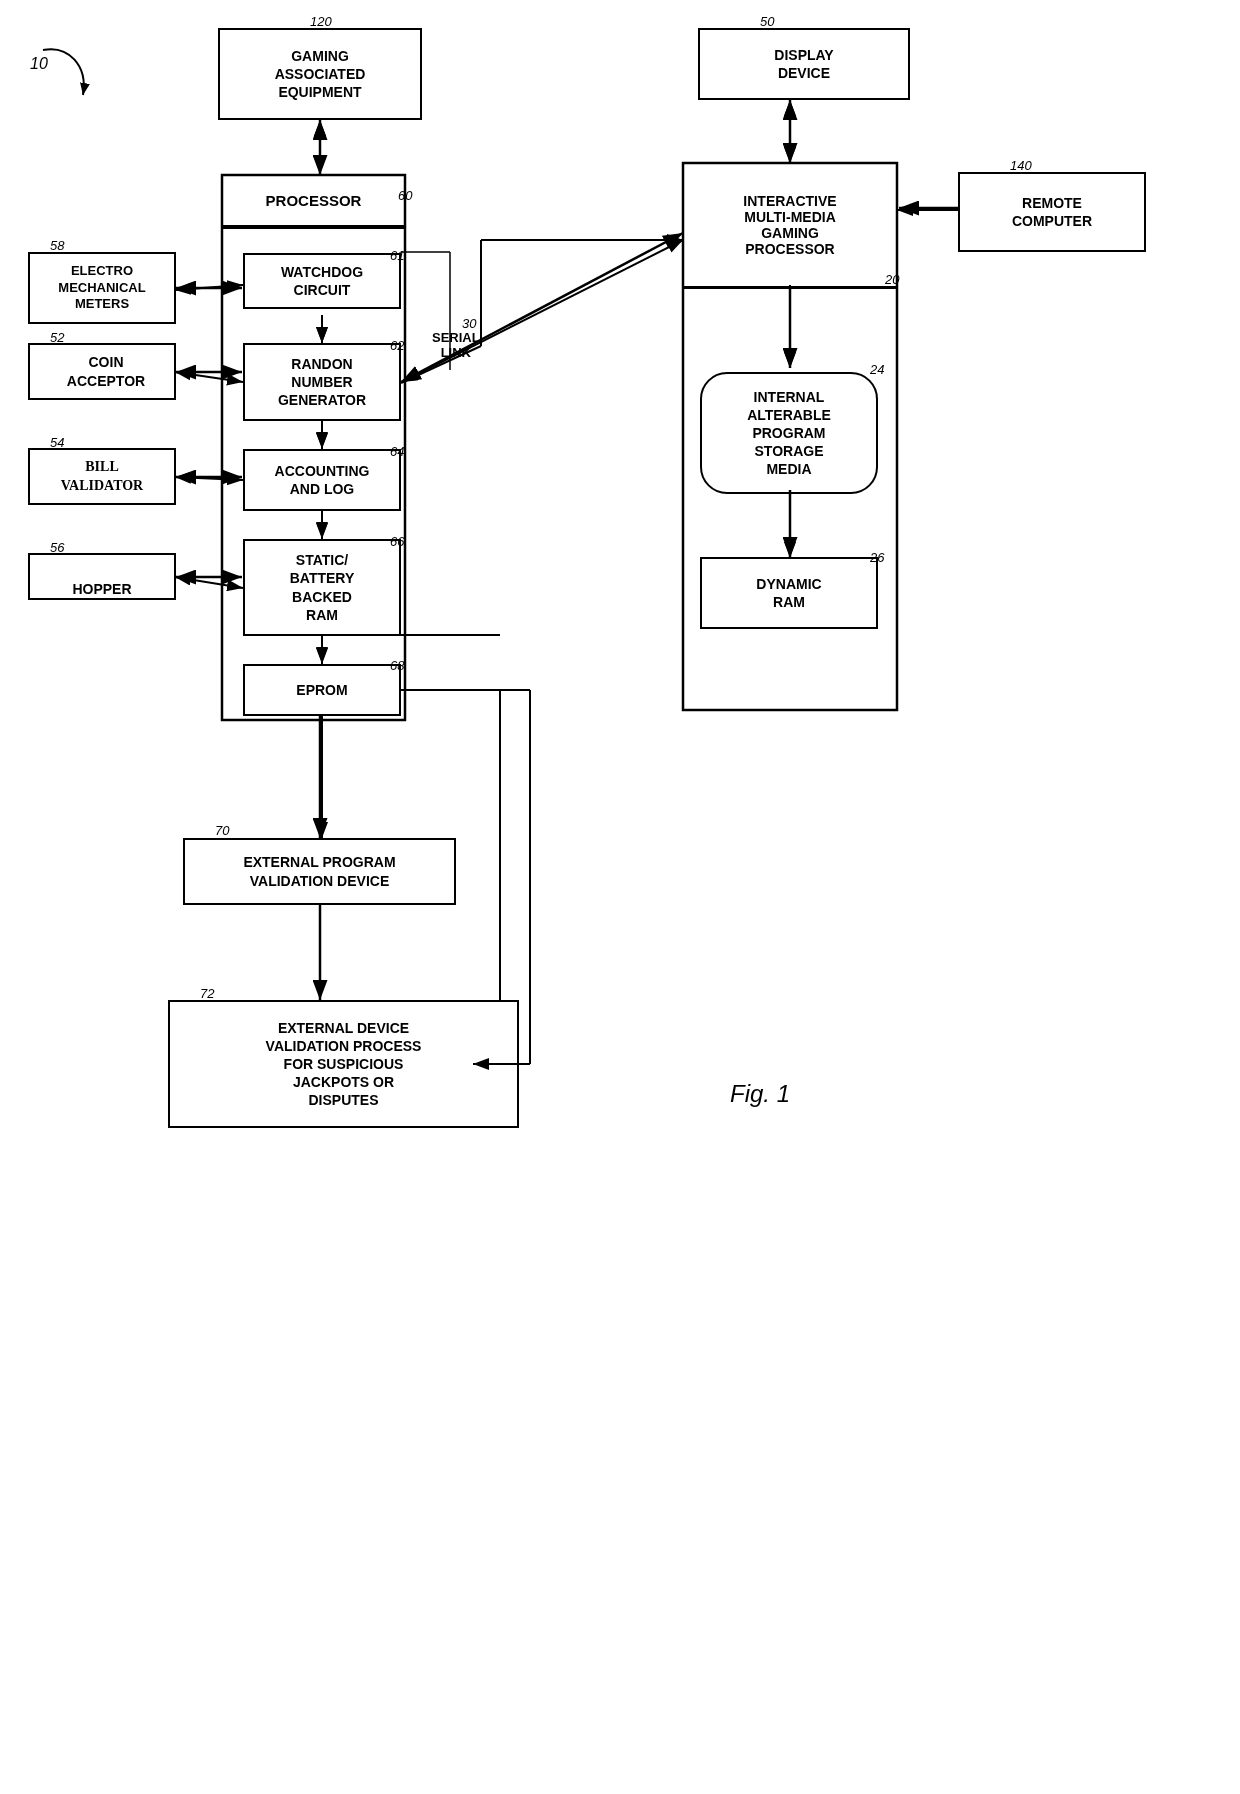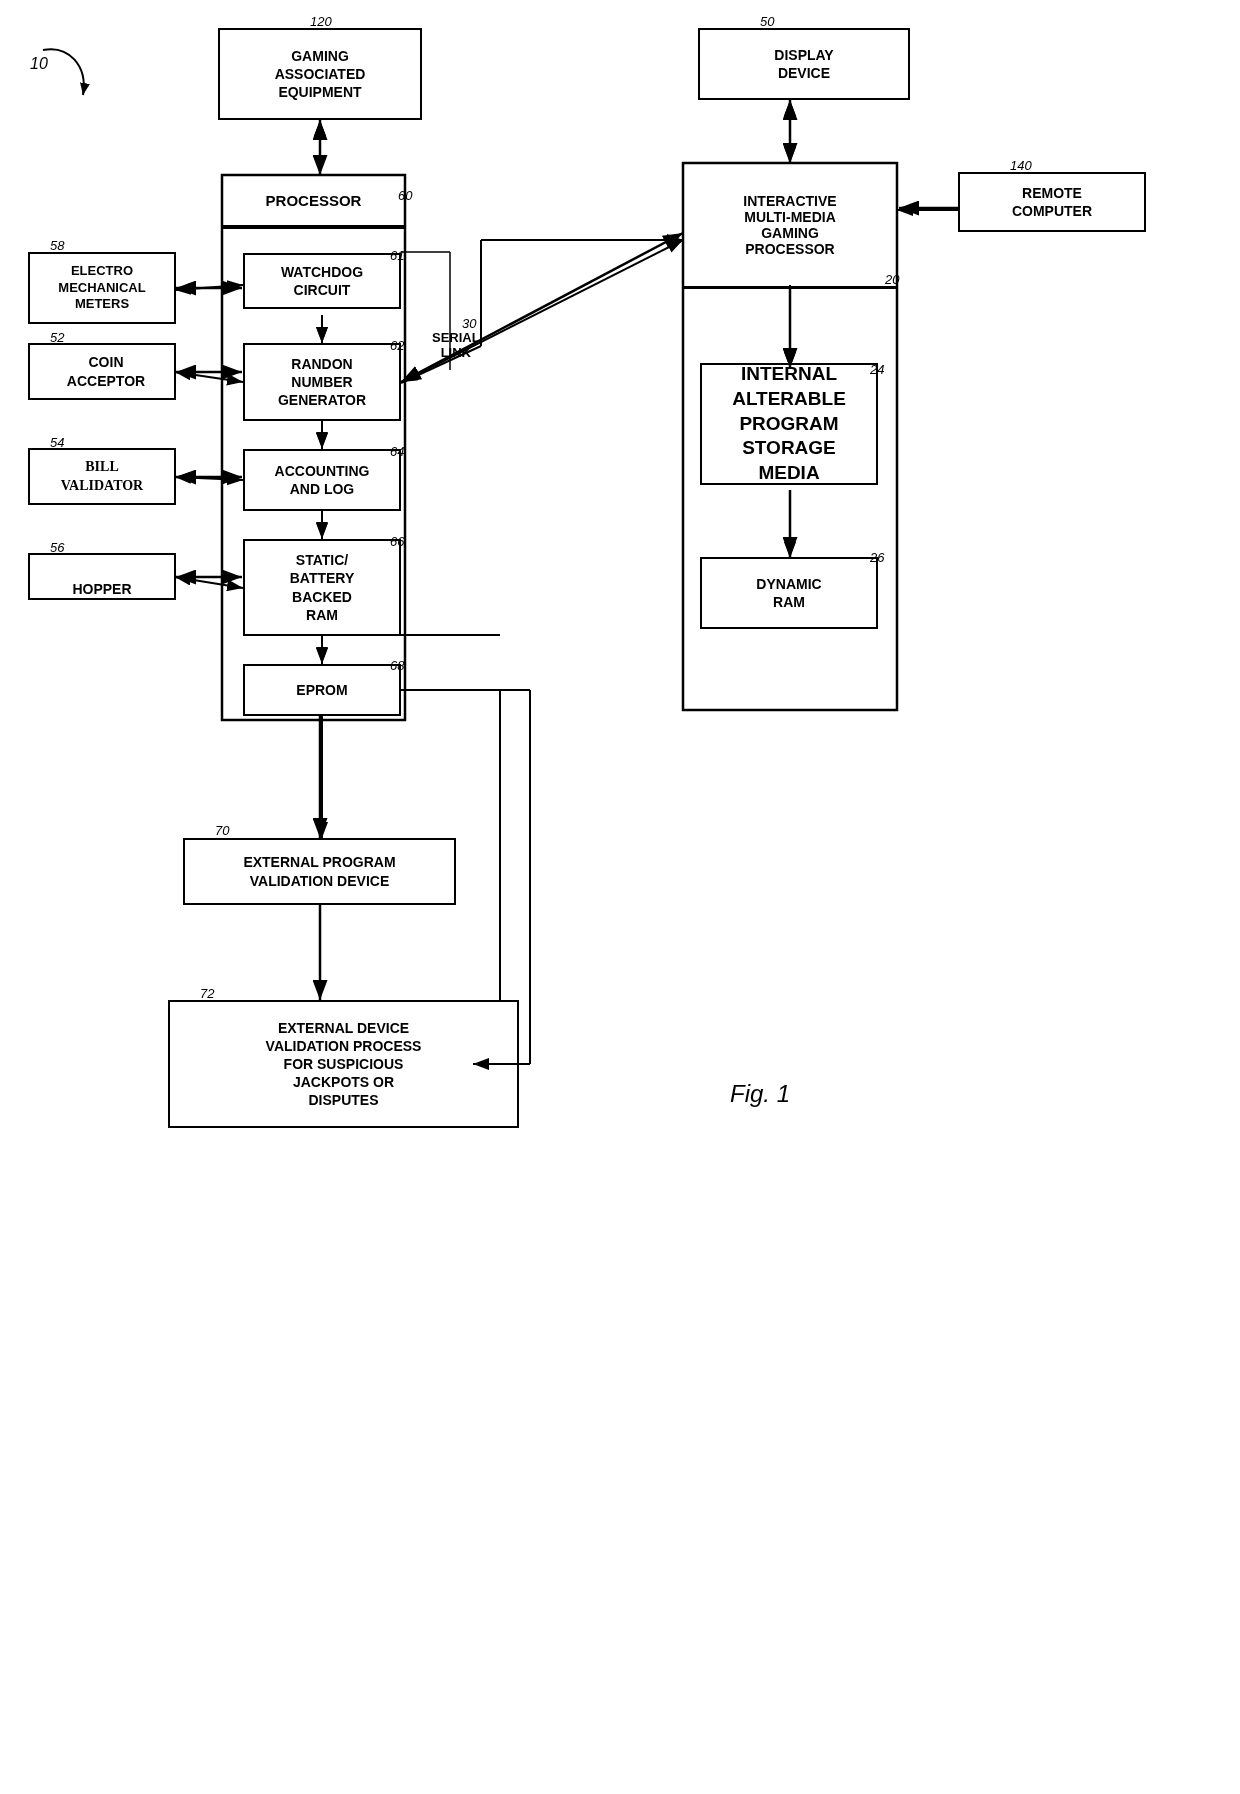--- a/index.html
+++ b/index.html
@@ -180,27 +180,27 @@
   <div class="ref-label" style="left:760px; top:14px;">50</div>
 
   <div style="position:absolute; left:683px; top:163px; width:214px; height:125px; display:flex; align-items:center; justify-content:center; font-weight:bold; font-size:14px; font-family:Arial; text-align:center; border-bottom:2px solid #000;">
     <span style="white-space:pre-line;">INTERACTIVE
 MULTI-MEDIA
 GAMING
 PROCESSOR</span>
   </div>
   <div class="ref-label" style="left:885px; top:272px;">20</div>
 
-  <div class="box" style="left:958px; top:172px; width:188px; height:60px;">
+  <div class="box" style="left:958px; top:172px; width:188px; height:80px;">
     <span style="white-space:pre-line;">REMOTE
 COMPUTER</span>
   </div>
   <div class="ref-label" style="left:1010px; top:158px;">140</div>
 
-  <div class="box" style="left:700px; top:363px; width:178px; height:122px; font-size:19px;">
+  <div class="box" style="left:700px; top:372px; width:178px; height:122px; font-size:14px;border-radius:27px;">
     <span style="white-space:pre-line;">INTERNAL
 ALTERABLE
 PROGRAM
 STORAGE
 MEDIA</span>
   </div>
   <div class="ref-label" style="left:870px; top:362px;">24</div>
 
   <div class="box" style="left:700px; top:557px; width:178px; height:72px;">
     <span style="white-space:pre-line;">DYNAMIC

